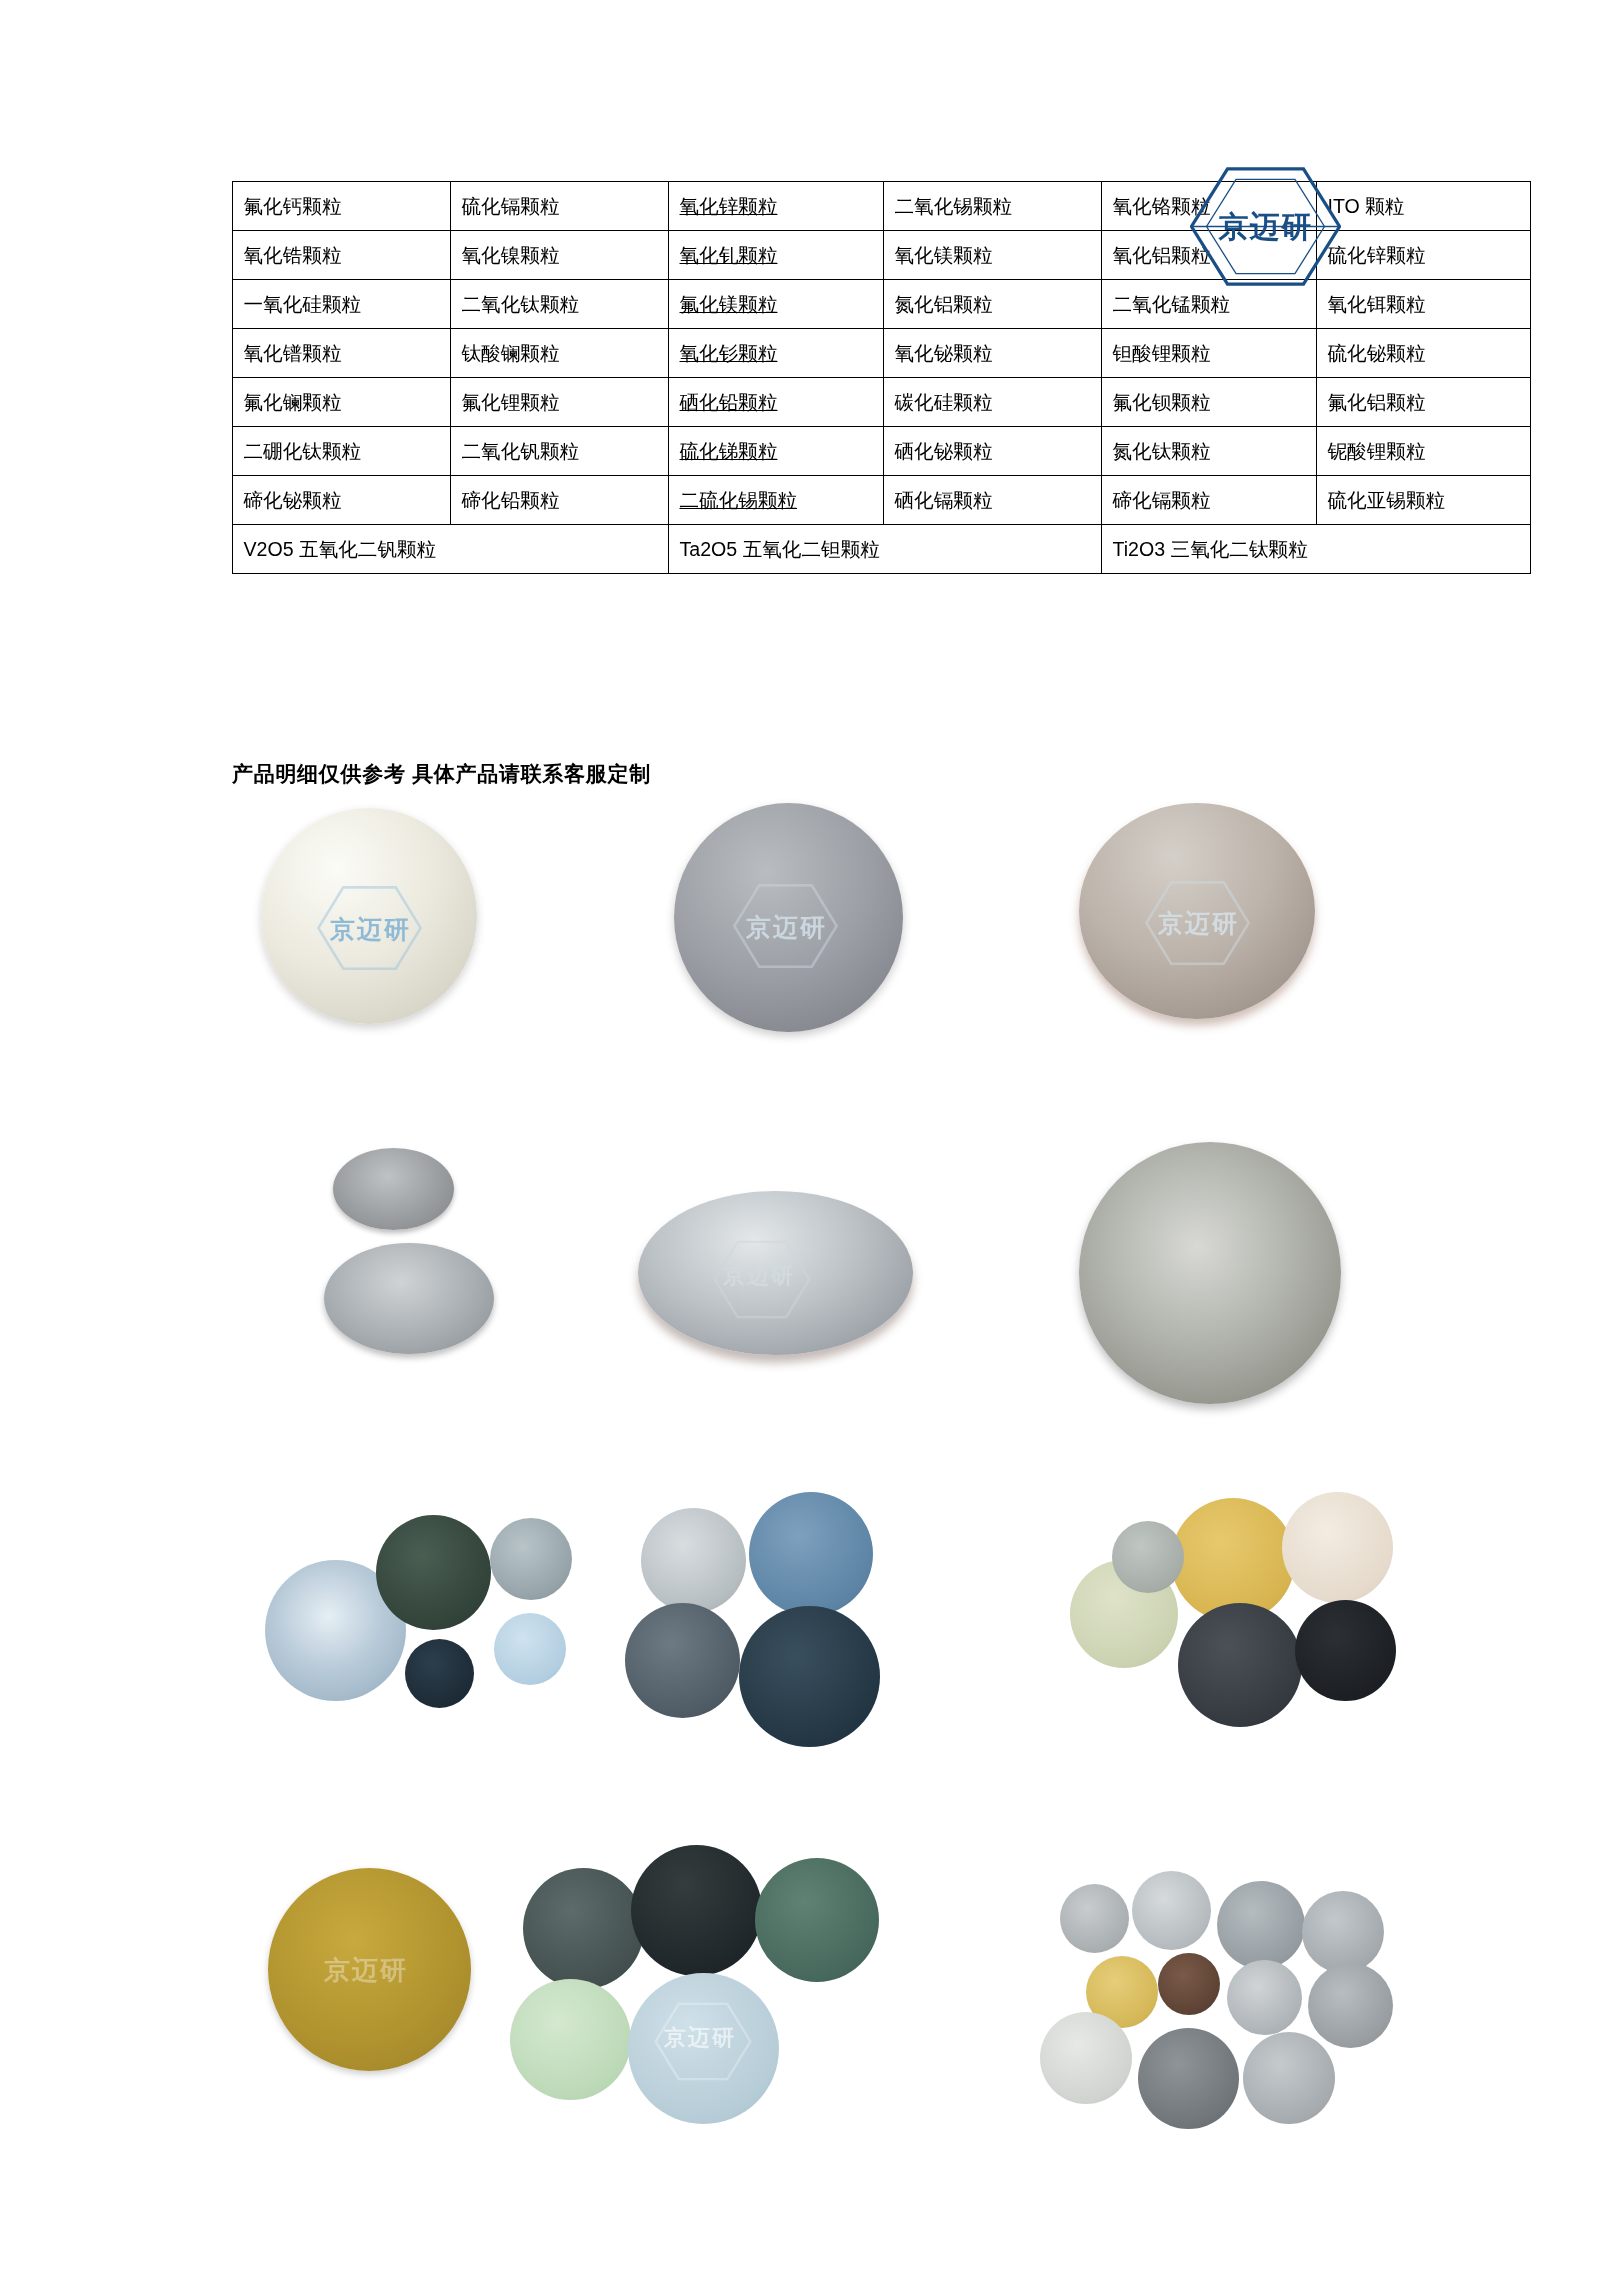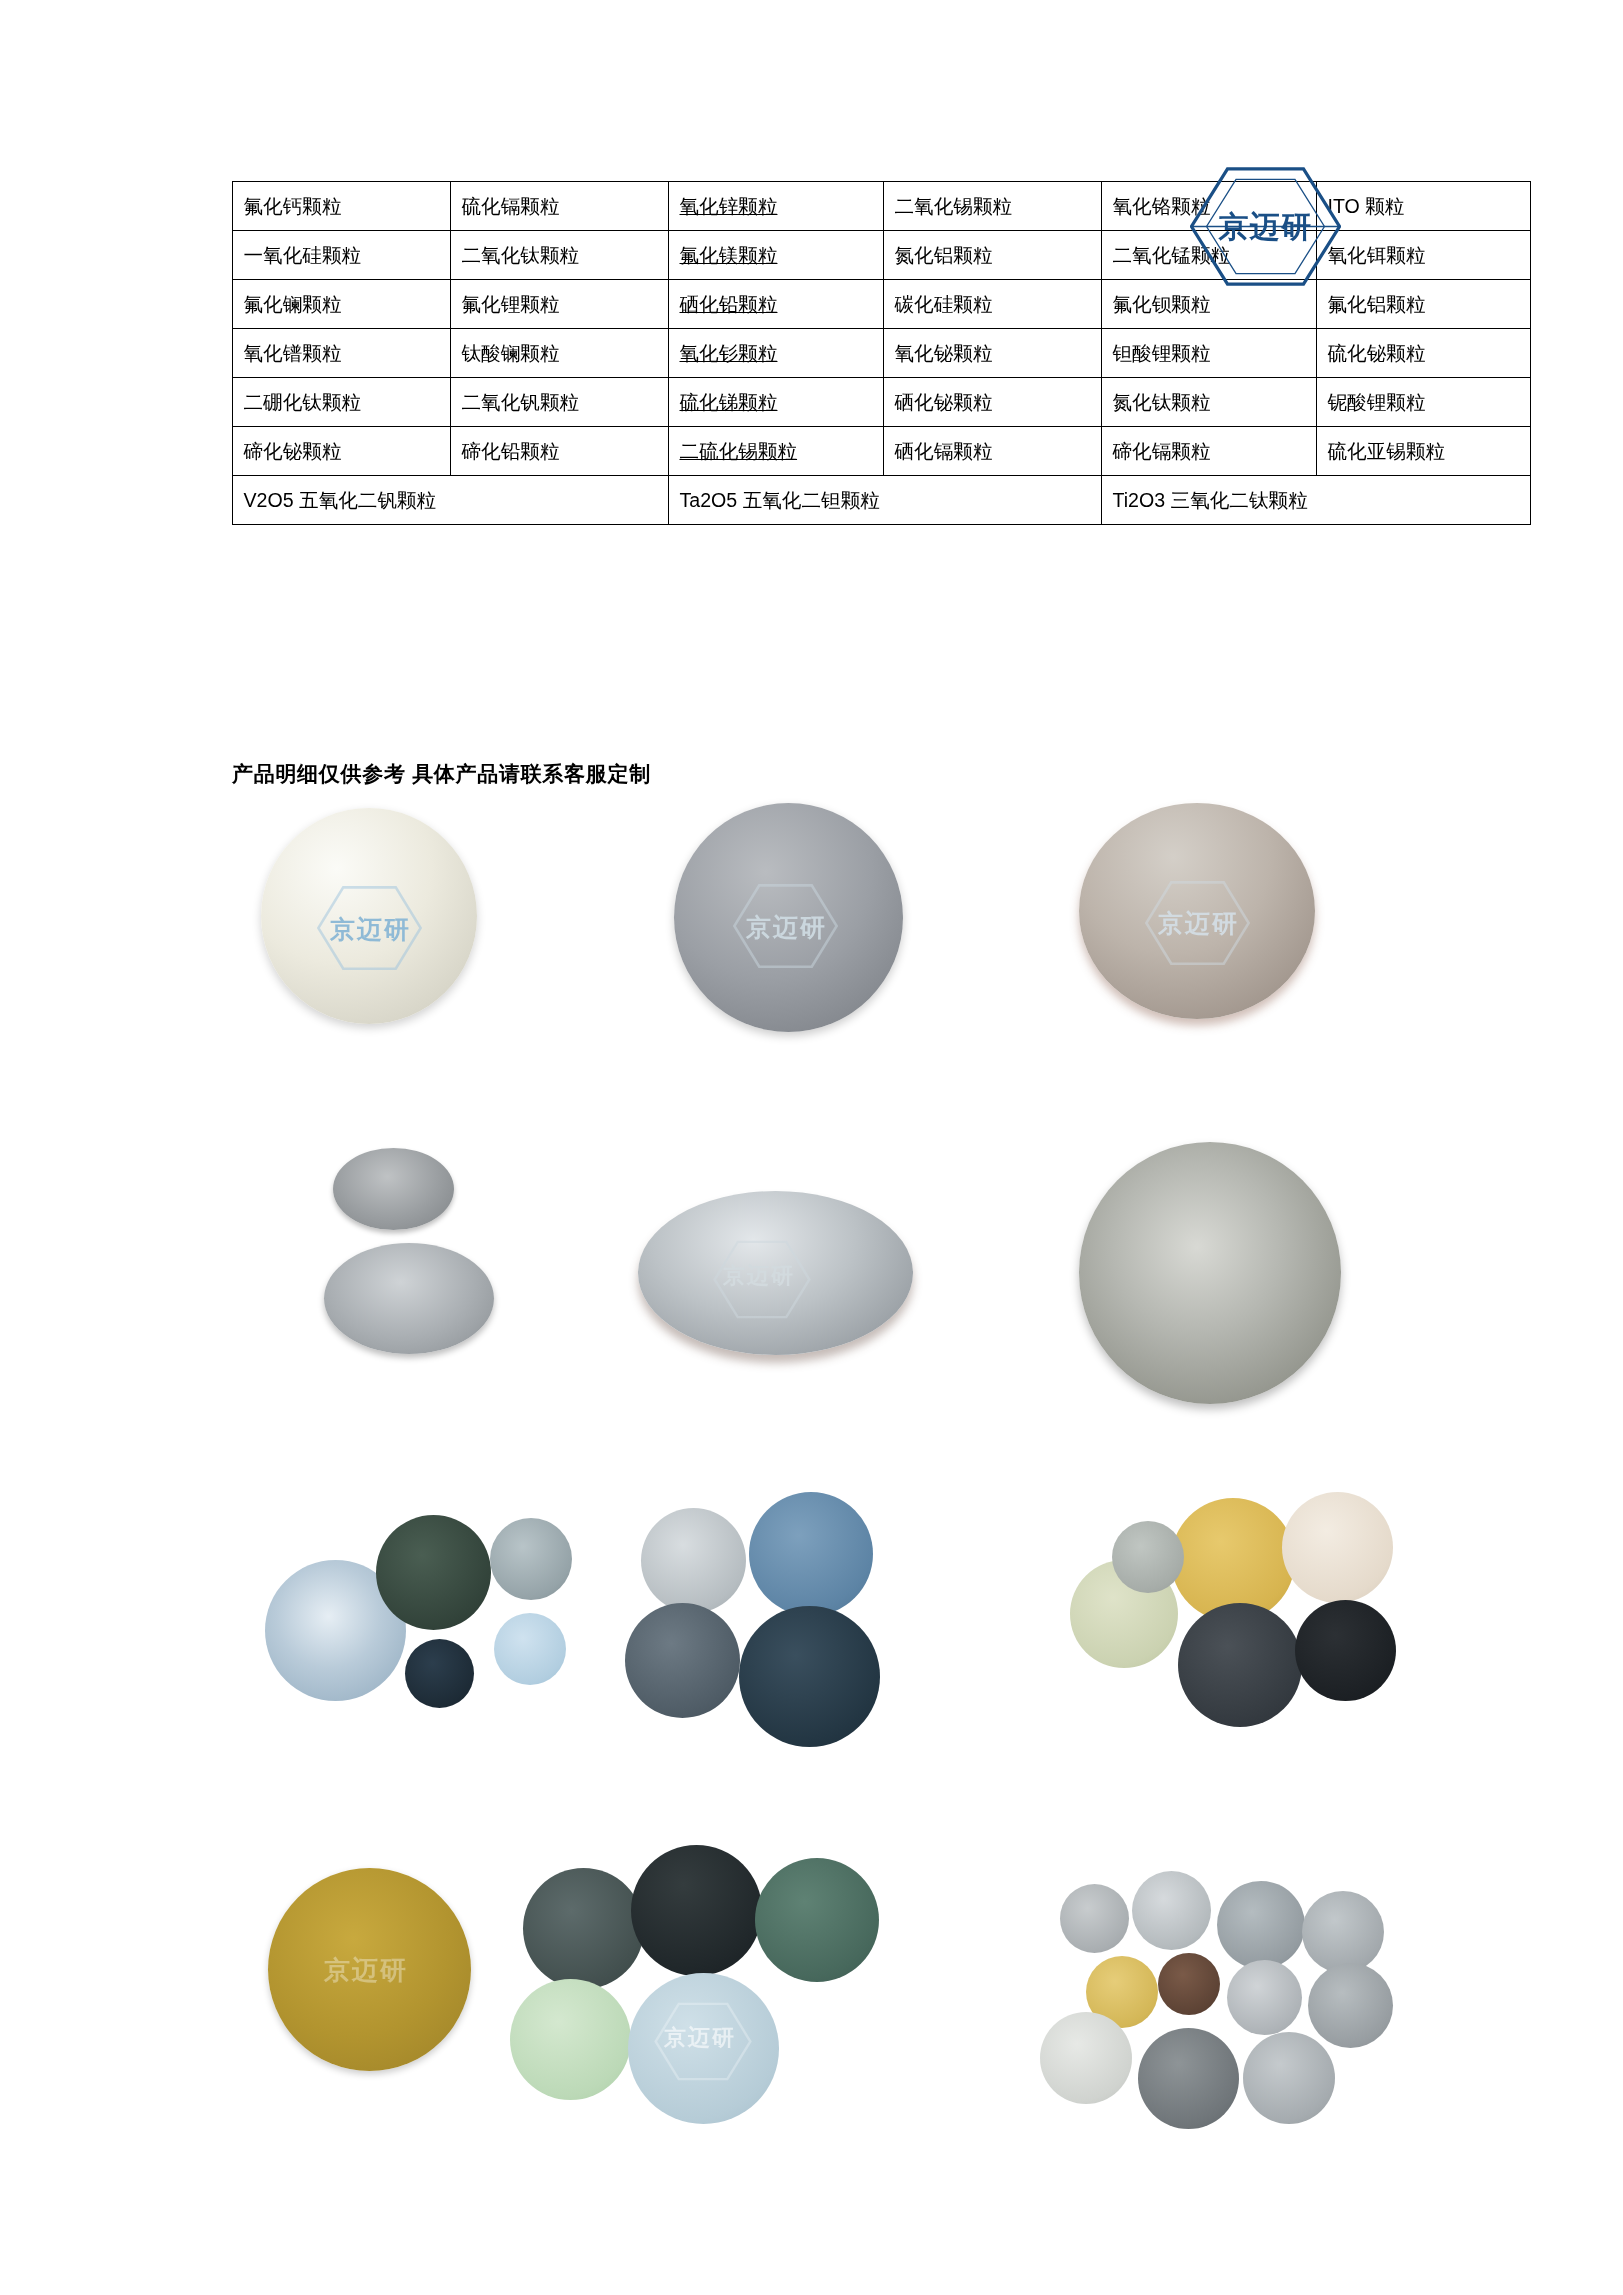--- a/index.html
+++ b/index.html
@@ -133,42 +133,50 @@
       <tbody>
         <tr>
           <td class="c0">氟化钙颗粒</td>
           <td class="c1">硫化镉颗粒</td>
           <td class="c2">氧化锌颗粒</td>
           <td class="c3">二氧化锡颗粒</td>
           <td class="c4">氧化铬颗粒</td>
           <td class="c5">ITO 颗粒</td>
         </tr>
         <tr>
+          <td class="c0">氧化锆颗粒</td>
+          <td class="c1">氧化镍颗粒</td>
+          <td class="c2">氧化钆颗粒</td>
+          <td class="c3">氧化镁颗粒</td>
+          <td class="c4">氧化铝颗粒</td>
+          <td class="c5">硫化锌颗粒</td>
+        </tr>
+        <tr>
           <td class="c0">一氧化硅颗粒</td>
           <td class="c1">二氧化钛颗粒</td>
           <td class="c2">氟化镁颗粒</td>
           <td class="c3">氮化铝颗粒</td>
           <td class="c4">二氧化锰颗粒</td>
           <td class="c5">氧化铒颗粒</td>
         </tr>
         <tr>
+          <td class="c0">氧化镨颗粒</td>
+          <td class="c1">钛酸镧颗粒</td>
+          <td class="c2">氧化钐颗粒</td>
+          <td class="c3">氧化铋颗粒</td>
+          <td class="c4">钽酸锂颗粒</td>
+          <td class="c5">硫化铋颗粒</td>
+        </tr>
+        <tr>
           <td class="c0">氟化镧颗粒</td>
           <td class="c1">氟化锂颗粒</td>
           <td class="c2">硒化铅颗粒</td>
           <td class="c3">碳化硅颗粒</td>
           <td class="c4">氟化钡颗粒</td>
           <td class="c5">氟化铝颗粒</td>
-        </tr>
-        <tr>
-          <td class="c0">氧化镨颗粒</td>
-          <td class="c1">钛酸镧颗粒</td>
-          <td class="c2">氧化钐颗粒</td>
-          <td class="c3">氧化铋颗粒</td>
-          <td class="c4">钽酸锂颗粒</td>
-          <td class="c5">硫化铋颗粒</td>
         </tr>
         <tr>
           <td class="c0">二硼化钛颗粒</td>
           <td class="c1">二氧化钒颗粒</td>
           <td class="c2">硫化锑颗粒</td>
           <td class="c3">硒化铋颗粒</td>
           <td class="c4">氮化钛颗粒</td>
           <td class="c5">铌酸锂颗粒</td>
         </tr>
         <tr>

